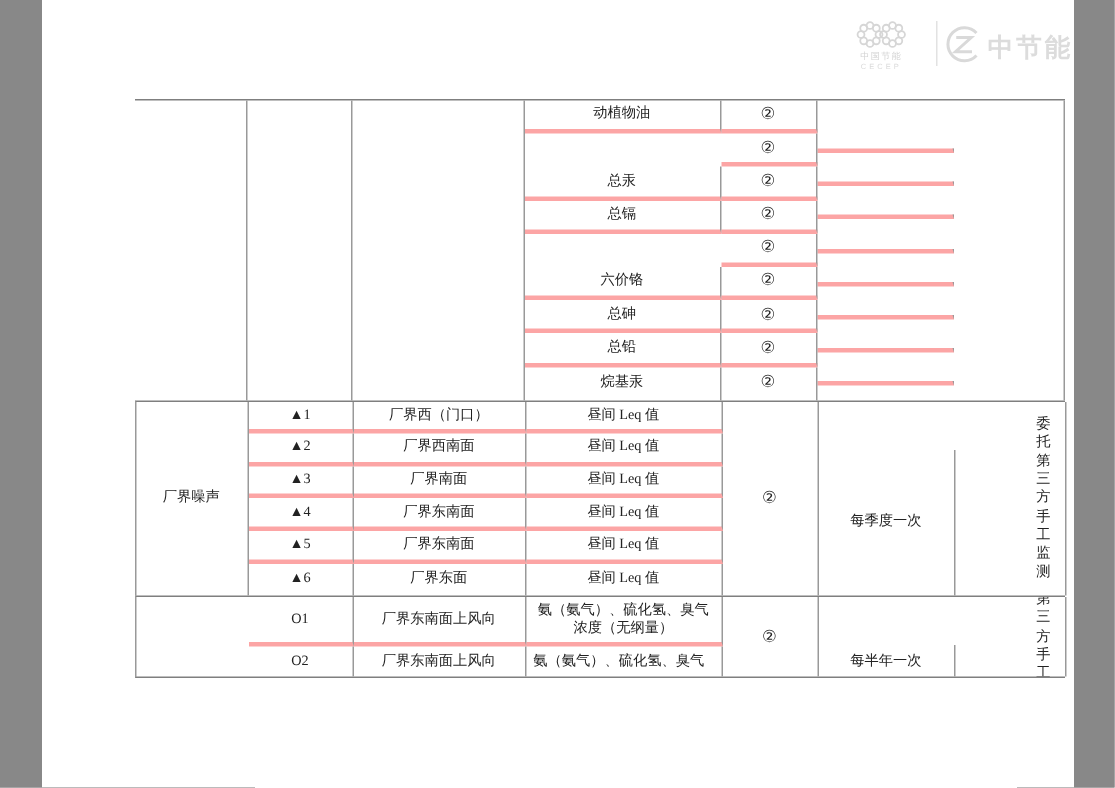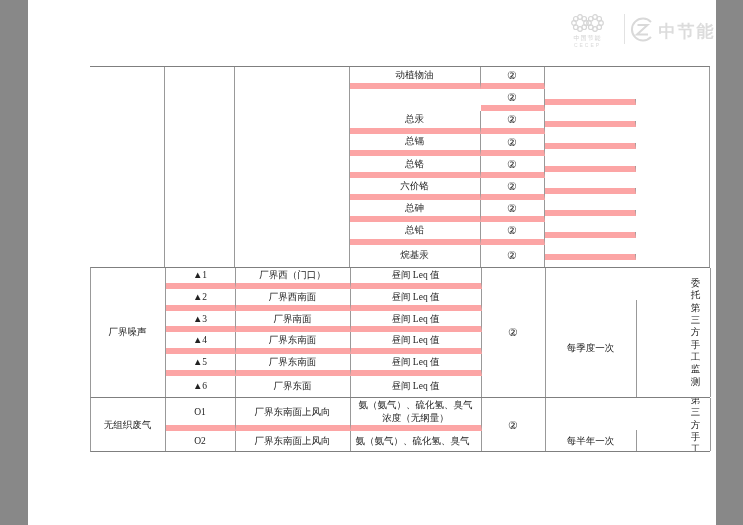--- a/index.html
+++ b/index.html
@@ -23,21 +23,21 @@
   
   .tbl{position:absolute;left:62px;top:66px;width:620px;font-size:9.5px;line-height:1.3;}
   .sec{display:grid;grid-template-columns:75px 70px 115px 131px 64px 91px 74px;}
   .sec1{border-top:1px solid #7f7f7f;grid-template-rows:repeat(9,22.2px);}
   .sec2{border-top:1px solid #7f7f7f;border-left:1px solid #999;grid-template-rows:repeat(6,21.6px);}
   .sec3{border-top:1px solid #7f7f7f;border-left:1px solid #999;border-bottom:1px solid #7f7f7f;
         grid-template-rows:33px 20px;}
   .cell{display:flex;align-items:center;justify-content:center;text-align:center;
         box-sizing:border-box;overflow:hidden;}
   .bR{border-right:1px solid #999;}
-  .sep{border-bottom:6px solid #fca5a5;}
+  .sep{border-bottom:3px solid #fca5a5;}
   .gc1{grid-column:1;} .gc2{grid-column:2;} .gc3{grid-column:3;} .gc4{grid-column:4;}
   .gc5{grid-column:5;} .gc6{grid-column:6;margin-top:32px;} .gc7{grid-column:7;}
   .vspan{grid-row:1 / -1;}
   .left{justify-content:flex-start;text-align:center;padding:1px 5px;}
   .wrapc{padding:1px 6px;margin-left:45px;}
   .circ2{font-size:11px;}
 </style>
 </head>
 <body>
 
@@ -94,21 +94,20 @@
       <div class="cell bR sep gc6">每月一次</div>
 
       <div class="cell bR sep gc4">总汞</div>
       <div class="cell bR sep gc5 circ2">②</div>
       <div class="cell bR sep gc6">每月一次</div>
 
       <div class="cell bR sep gc4">总镉</div>
       <div class="cell bR sep gc5 circ2">②</div>
       <div class="cell bR sep gc6">每月一次</div>
 
-      <div class="cell bR sep gc4">总铬</div>
       <div class="cell bR sep gc5 circ2">②</div>
       <div class="cell bR sep gc6">每月一次</div>
 
       <div class="cell bR sep gc4">六价铬</div>
       <div class="cell bR sep gc5 circ2">②</div>
       <div class="cell bR sep gc6">每月一次</div>
 
       <div class="cell bR sep gc4">总砷</div>
       <div class="cell bR sep gc5 circ2">②</div>
       <div class="cell bR sep gc6">每月一次</div>
@@ -147,21 +146,20 @@
       <div class="cell bR sep gc2">▲5</div>
       <div class="cell bR sep gc3">厂界东南面</div>
       <div class="cell bR sep gc4">昼间 Leq 值</div>
 
       <div class="cell bR gc2">▲6</div>
       <div class="cell bR gc3">厂界东面</div>
       <div class="cell bR gc4">昼间 Leq 值</div>
     </div>
 
     <div class="sec sec3">
-      <div class="cell bR vspan gc1">无组织废气</div>
       <div class="cell bR vspan gc5 circ2">②</div>
       <div class="cell bR vspan gc6">每半年一次</div>
       <div class="cell bR vspan gc7 wrapc">委托第三方手工监测</div>
 
       <div class="cell bR sep gc2">O1</div>
       <div class="cell bR sep gc3">厂界东南面上风向</div>
       <div class="cell bR sep gc4 left">氨（氨气）、硫化氢、臭气浓度（无纲量）</div>
 
       <div class="cell bR gc2">O2</div>
       <div class="cell bR gc3">厂界东南面上风向</div>

